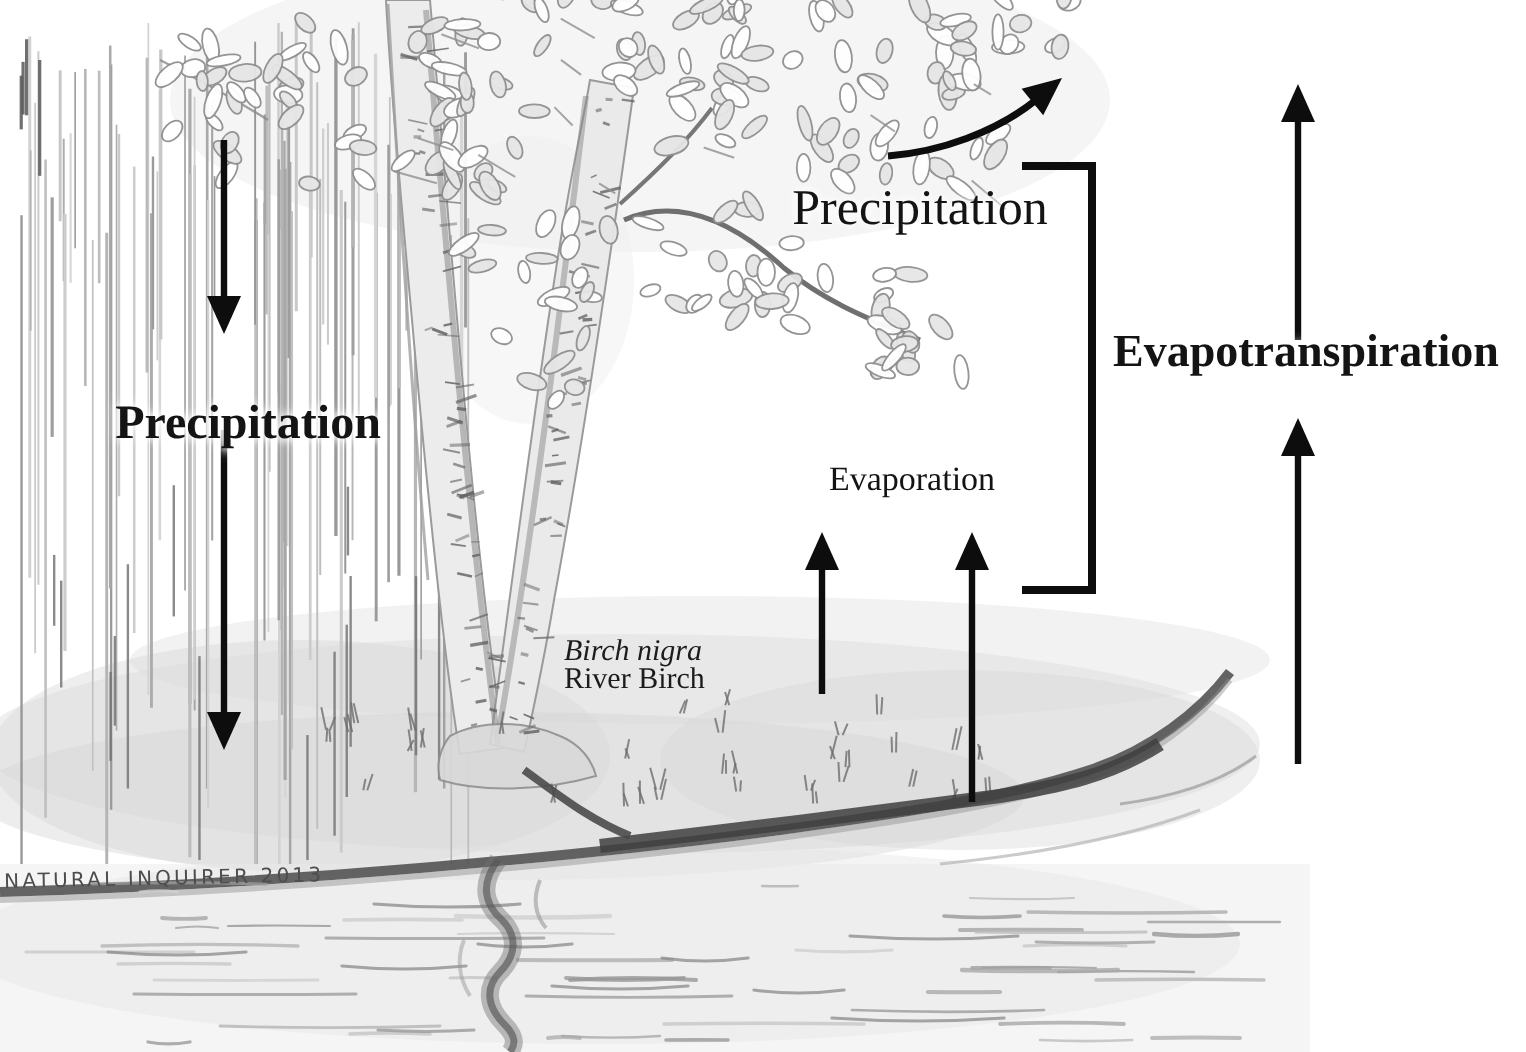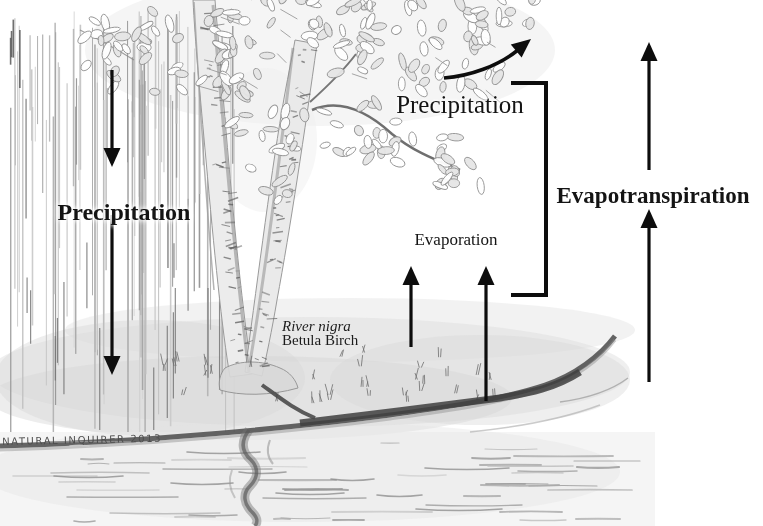--- a/index.html
+++ b/index.html
@@ -9,21 +9,21 @@
     overflow:hidden;font-family:"Liberation Serif","DejaVu Serif",serif;
   }
   .stage svg{position:absolute;left:0;top:0;}
   .lbl{
     position:absolute;color:#141414;white-space:nowrap;line-height:1;
     text-shadow:0 0 5px #fff,0 0 5px #fff,0 0 8px #fff;
   }
   .lbl-precip{left:38px;top:172px;width:172px;text-align:center;font-size:24px;font-weight:bold;margin-top:28px;}
   .lbl-transp{left:385px;top:92px;width:150px;text-align:center;font-size:25px;}
   .lbl-evap{left:391px;top:231px;width:130px;text-align:center;font-size:17px;}
-  .lbl-et{left:546px;top:184px;width:214px;text-align:center;font-size:23px;font-weight:bold;}
+  .lbl-et{left:546px;top:164px;width:214px;text-align:center;font-size:23px;font-weight:bold;}
   .lbl-species{left:282px;top:319px;font-size:15px;line-height:14px;color:#1c1c1c;text-shadow:none;}
   .lbl-species .latin{font-style:italic;}
   .lbl-credit{
     left:2px;top:437px;font-family:"DejaVu Sans","Liberation Sans",sans-serif;
     font-size:10px;letter-spacing:1.6px;color:#4d4d4d;transform:rotate(-1.2deg);
     transform-origin:left top;text-shadow:none;
   }
   .ink{stroke:#0d0d0d;fill:none;}
   .inkfill{fill:#0d0d0d;stroke:none;}
 </style>
@@ -690,17 +690,17 @@
       </g>
       <path class="ink" d="M511,83 L546,83 L546,295 L511,295" stroke-width="4"></path>
     </g>
   </svg>
 
   <div class="lbl lbl-precip">Precipitation</div>
   <div class="lbl lbl-transp">Precipitation</div>
   <div class="lbl lbl-evap">Evaporation</div>
   <div class="lbl lbl-et">Evapotranspiration</div>
   <div class="lbl lbl-species">
-    <div class="latin">River nigra</div>
-    <div>Betula Birch</div>
+    <div class="latin">Birch nigra</div>
+    <div>River Birch</div>
   </div>
   <div class="lbl lbl-credit">NATURAL INQUIRER 2013</div>
 </div>
 
 </body></html>

